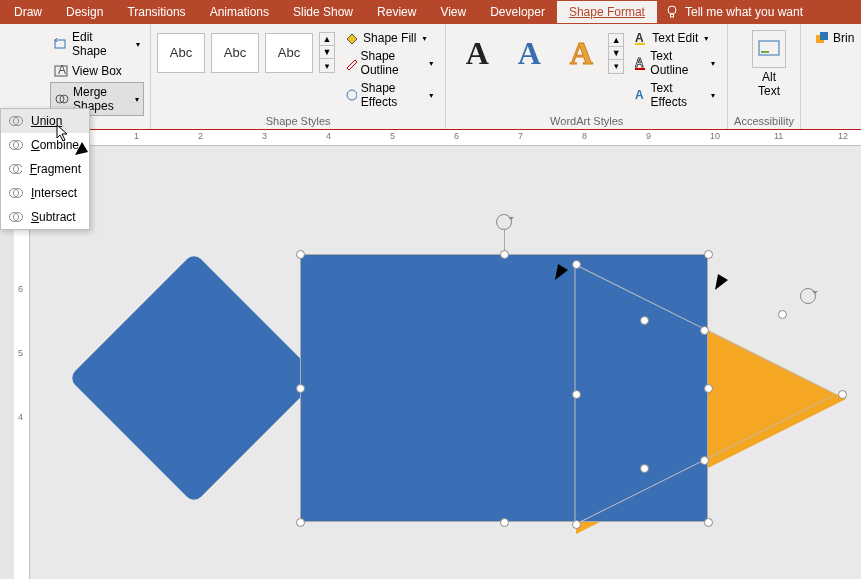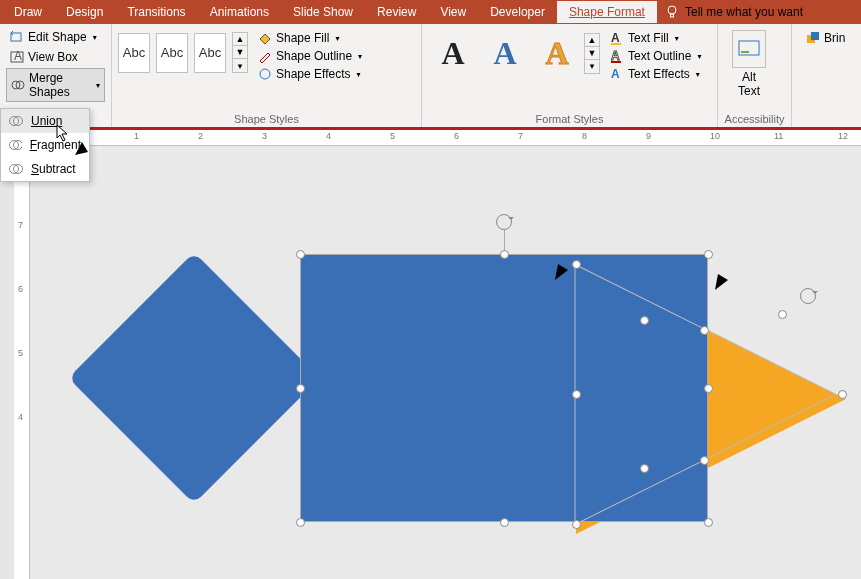--- a/index.html
+++ b/index.html
@@ -1,34 +1,34 @@
 <!DOCTYPE html>
 <html><head>
 <meta charset="utf-8">
 <style>
 * { margin: 0; padding: 0; box-sizing: border-box; font-family: 'Segoe UI', sans-serif; font-size: 12px; }
 body { background: #e6e6e6; overflow: hidden; width: 861px; height: 579px; position: relative; }
 
 .tabbar { background: #b7472a; height: 24px; display: flex; align-items: center; padding-left: 2px; }
 .tab { color: #fff; padding: 4px 12px; font-size: 12px; cursor: pointer; white-space: nowrap; }
 .tab.active { background: #f3f2f1; color: #b7472a; text-decoration: underline; }
-.tellme { display: flex; align-items: center; color: #000000; margin-left: 8px; }
+.tellme { display: flex; align-items: center; color: #ffffff; margin-left: 8px; }
 .tellme svg { margin-right: 6px; }
 
-.ribbon { background: #f3f2f1; height: 106px; display: flex; border-bottom: 3px solid #b91c1c; }
+.ribbon { background: #f3f2f1; height: 106px; display: flex; border-bottom: 1px solid #b91c1c; padding-left: 44px; }
 .group { border-right: 1px solid #d0d0d0; padding: 2px 6px 0 6px; display: flex; flex-direction: column; justify-content: space-between; }
 .group-body { flex: 1; display: flex; align-items: flex-start; }
 .group-label { text-align: center; color: #666; font-size: 11px; padding-bottom: 2px; position: relative; }
 
 .insert-col { display: flex; flex-direction: column; gap: 2px; padding-top: 2px; }
 .insert-item { display: flex; align-items: center; gap: 4px; padding: 2px 4px; }
 .insert-item svg { flex-shrink: 0; }
 
 .styles-row { display: flex; align-items: center; gap: 6px; padding-top: 6px; }
-.style-box { width: 32px; height: 40px; border: 1px solid #c0c0c0; background: #fff; display: flex; align-items: center; justify-content: center; color: #333; font-size: 13px; }
+.style-box { width: 48px; height: 40px; border: 1px solid #c0c0c0; background: #fff; display: flex; align-items: center; justify-content: center; color: #333; font-size: 13px; }
 .gallery-arrows { display: flex; flex-direction: column; border: 1px solid #c0c0c0; }
 .gallery-arrows div { width: 14px; height: 13px; display: flex; align-items: center; justify-content: center; font-size: 9px; border-bottom: 1px solid #c0c0c0; }
 .gallery-arrows div:last-child { border-bottom: none; }
 
 .fill-col { display: flex; flex-direction: column; gap: 2px; padding: 4px 4px 0 8px; }
 .fill-item { display: flex; align-items: center; gap: 4px; padding: 1px 2px; }
 
 .wordart-row { display: flex; align-items: center; gap: 2px; padding-top: 4px; }
 .wa-box { width: 50px; height: 46px; display: flex; align-items: center; justify-content: center; font-size: 32px; font-weight: bold; font-family: Georgia, serif; }
 .wa-black { color: #222; }
@@ -175,45 +175,45 @@
           <div>▼</div>
           <div>▾</div>
         </div>
       </div>
       <div class="fill-col">
         <div class="fill-item">
           <svg width="14" height="14">
               <text x="1" y="11" font-size="11" font-weight="bold" fill="#333">A</text>
               <rect x="1" y="12" width="10" height="2" fill="#f0c020"></rect>
             </svg>
-          <span>Text Fill</span>
+          <span>Text Edit</span>
             <span class="caret">▾</span>
         </div>
         <div class="fill-item">
           <svg width="14" height="14">
               <text x="1" y="11" font-size="11" font-weight="bold" fill="none" stroke="#333" stroke-width="0.8">A</text>
               <rect x="1" y="12" width="10" height="2" fill="#c00000"></rect>
             </svg>
           <span>Text Outline</span>
             <span class="caret">▾</span>
         </div>
         <div class="fill-item">
           <svg width="14" height="14">
               <text x="1" y="11" font-size="11" font-weight="bold" fill="#2e75b6">A</text>
             </svg>
           <span>Text Effects</span>
             <span class="caret">▾</span>
         </div>
       </div>
     </div>
-    <div class="group-label">Format Styles</div>
+    <div class="group-label">WordArt Styles</div>
   </div>
 
   <div class="group" style="width:74px">
-    <div class="group-body" style="justify-content:flex-start;width:100%">
+    <div class="group-body" style="justify-content:flex-end;width:100%">
       <div class="alt-col">
         <div class="box">
             <svg width="24" height="24">
               <rect x="2" y="4" width="20" height="14" fill="none" stroke="#2e75b6"></rect>
               <rect x="4" y="14" width="8" height="2" fill="#70ad47"></rect>
             </svg>
           </div>
         <span style="text-align:center;white-space:pre-line">Alt
 Text</span>
       </div>
@@ -257,21 +257,35 @@
         <circle cx="5" cy="7" r="4.5" fill="none" stroke="#888"></circle>
         <circle cx="9" cy="7" r="4.5" fill="none" stroke="#888"></circle>
       </svg>
     <span class="u">Union</span>
   </div>
   <div class="menu-item">
     <svg width="14" height="14">
         <circle cx="5" cy="7" r="4.5" fill="none" stroke="#888"></circle>
         <circle cx="9" cy="7" r="4.5" fill="none" stroke="#888"></circle>
       </svg>
+    <span><span class="u">C</span>ombine</span>
+  </div>
+  <div class="menu-item">
+    <svg width="14" height="14">
+        <circle cx="5" cy="7" r="4.5" fill="none" stroke="#888"></circle>
+        <circle cx="9" cy="7" r="4.5" fill="none" stroke="#888"></circle>
+      </svg>
     <span><span class="u">F</span>ragment</span>
+  </div>
+  <div class="menu-item">
+    <svg width="14" height="14">
+        <circle cx="5" cy="7" r="4.5" fill="none" stroke="#888"></circle>
+        <circle cx="9" cy="7" r="4.5" fill="none" stroke="#888"></circle>
+      </svg>
+    <span><span class="u">I</span>ntersect</span>
   </div>
   <div class="menu-item">
     <svg width="14" height="14">
         <circle cx="5" cy="7" r="4.5" fill="none" stroke="#888"></circle>
         <circle cx="9" cy="7" r="4.5" fill="none" stroke="#888"></circle>
       </svg>
     <span><span class="u">S</span>ubtract</span>
   </div>
 </div>
 

